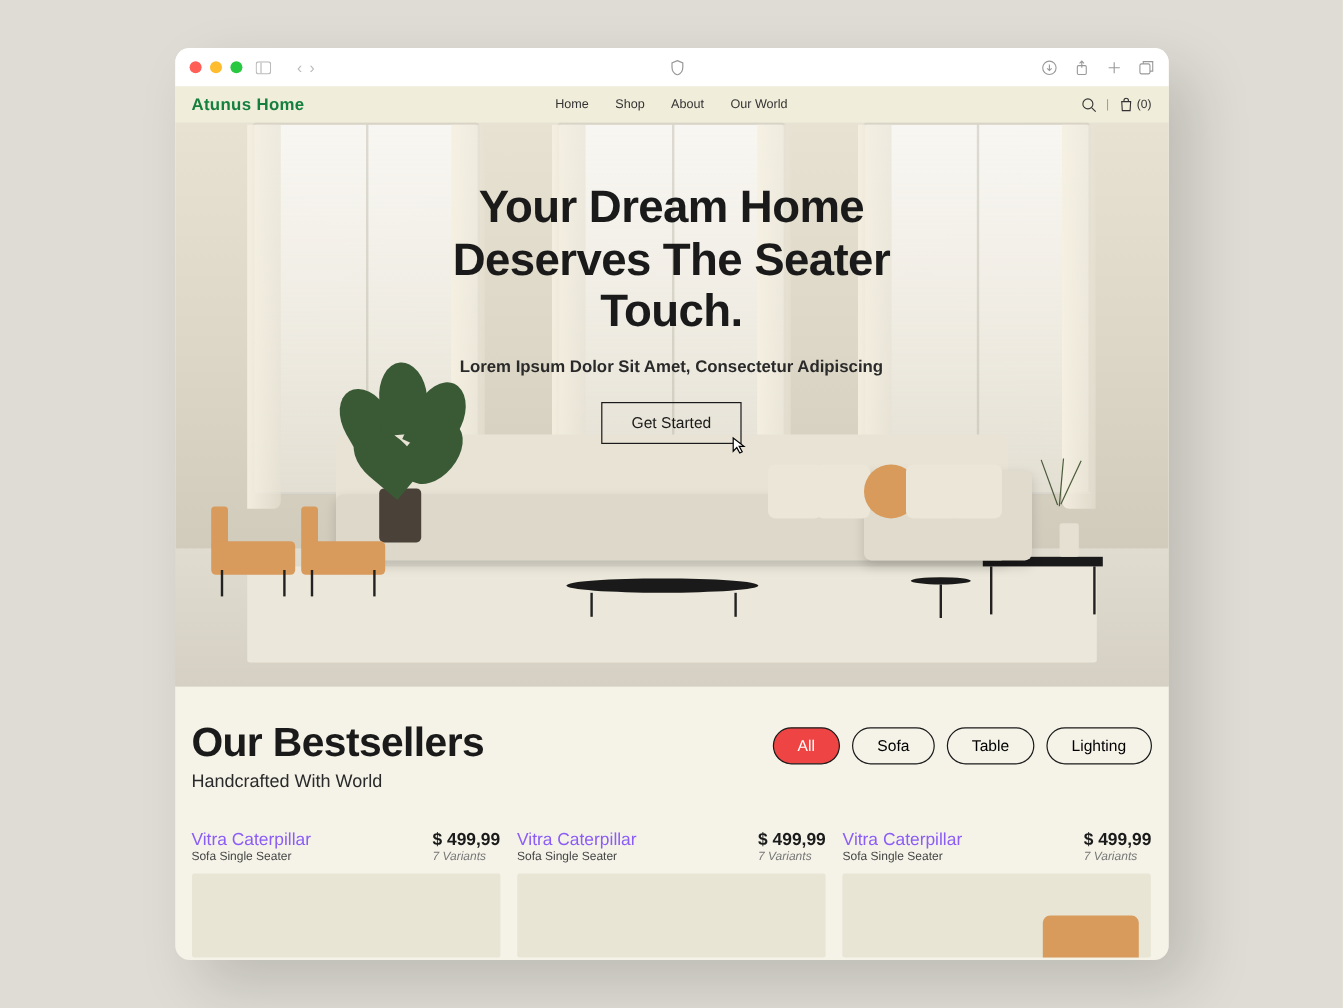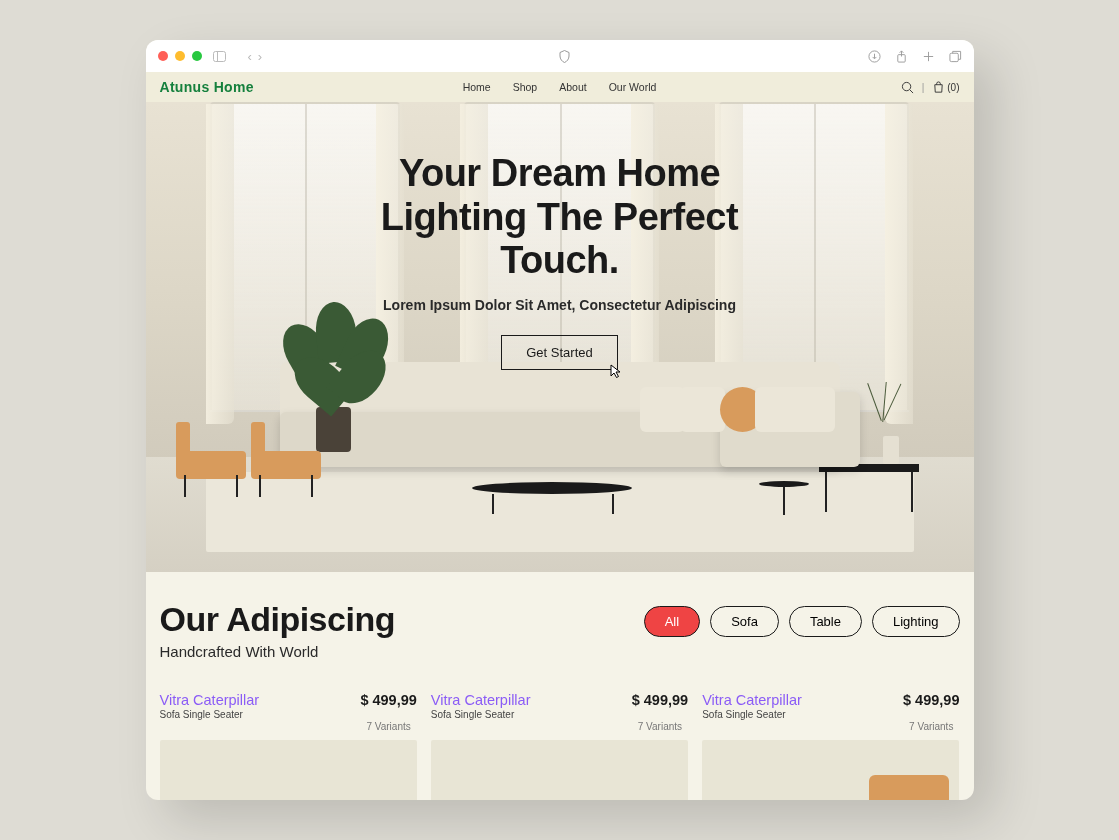--- a/index.html
+++ b/index.html
@@ -159,21 +159,21 @@
   background: transparent; font-size: 13px; cursor: pointer;
 }
 .filter-btn.active { background: #ef4444; color: #fff; }
 
 .products { display: flex; gap: 14px; margin-top: 32px; }
 .product { flex: 1; }
 .p-head { display: flex; justify-content: space-between; align-items: flex-start; }
 .p-name { font-size: 14.5px; font-weight: 500; color: #8b5cf6; }
 .p-cat { font-size: 10px; color: #444; margin-top: 1px; }
 .p-price { font-size: 14.5px; font-weight: 600; color: #1a1a1a; text-align: right; }
-.p-var { font-size: 10px; color: #777; text-align: center; margin-top: 13px; }
+.p-var { font-size: 10px; color: #777; text-align: left; margin-top: 1px; font-style: italic; }
 .p-img { margin-top: 8px; height: 70px; background: #e8e5d5; border-radius: 2px; position: relative; overflow: hidden; }
 .p-img.p3::after{content:"";position:absolute;right:10px;bottom:-20px;width:80px;height:55px;background:#d89b5c;border-radius:6px 6px 0 0}
 </style>
 </head>
 <body>
 
 <div class="window">
 
   <div class="titlebar">
     <div class="traffic-lights">
@@ -294,37 +294,37 @@
           <div class="chair-back"></div>
           <div class="chair-seat"></div>
           <div class="chair-leg"></div>
           <div class="chair-leg"></div>
         </div>
     </div>
 
     <div class="hero-content">
       <div class="hero-title">
         <div>Your Dream Home</div>
-        <div>Lighting The Perfect</div>
+        <div>Deserves The Seater</div>
         <div>Touch.</div>
       </div>
       <div class="hero-sub">Lorem Ipsum Dolor Sit Amet, Consectetur Adipiscing</div>
       <button class="hero-cta">
         <span>Get Started</span>
         <svg class="cursor-icon" width="16" height="16" viewBox="0 0 16 16">
             <path d="M2 2 L2 13 L5 10 L7.5 14.5 L9.5 13.5 L7 9 L11 9 Z" fill="#fff" stroke="#000" stroke-width="1"></path>
           </svg>
       </button>
     </div>
   </div>
 
   <div class="bestsellers">
     <div class="bs-header">
       <div>
-        <div class="bs-title">Our Adipiscing</div>
+        <div class="bs-title">Our Bestsellers</div>
         <div class="bs-sub">Handcrafted With World</div>
       </div>
       <div class="filters">
         <button class="filter-btn active">All</button>
         <button class="filter-btn">Sofa</button>
         <button class="filter-btn">Table</button>
         <button class="filter-btn">Lighting</button>
       </div>
     </div>
 

